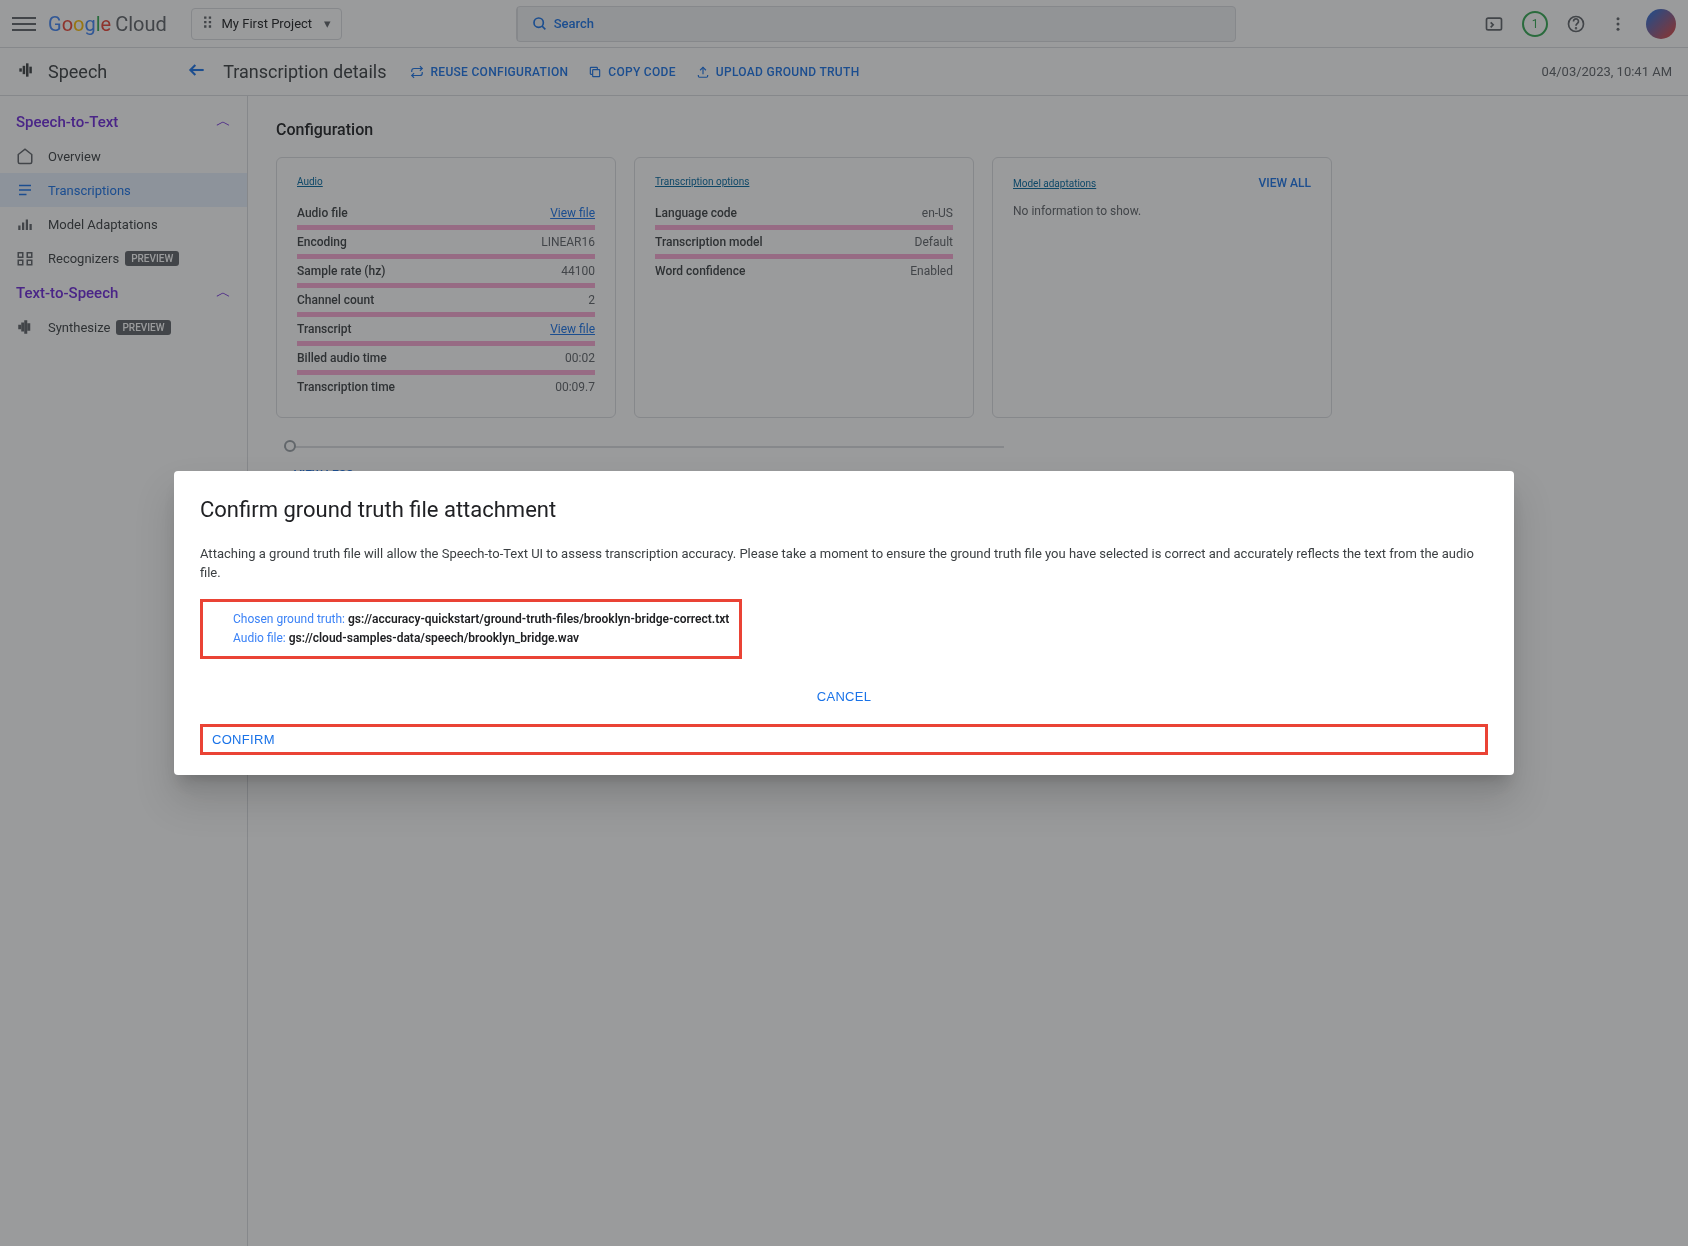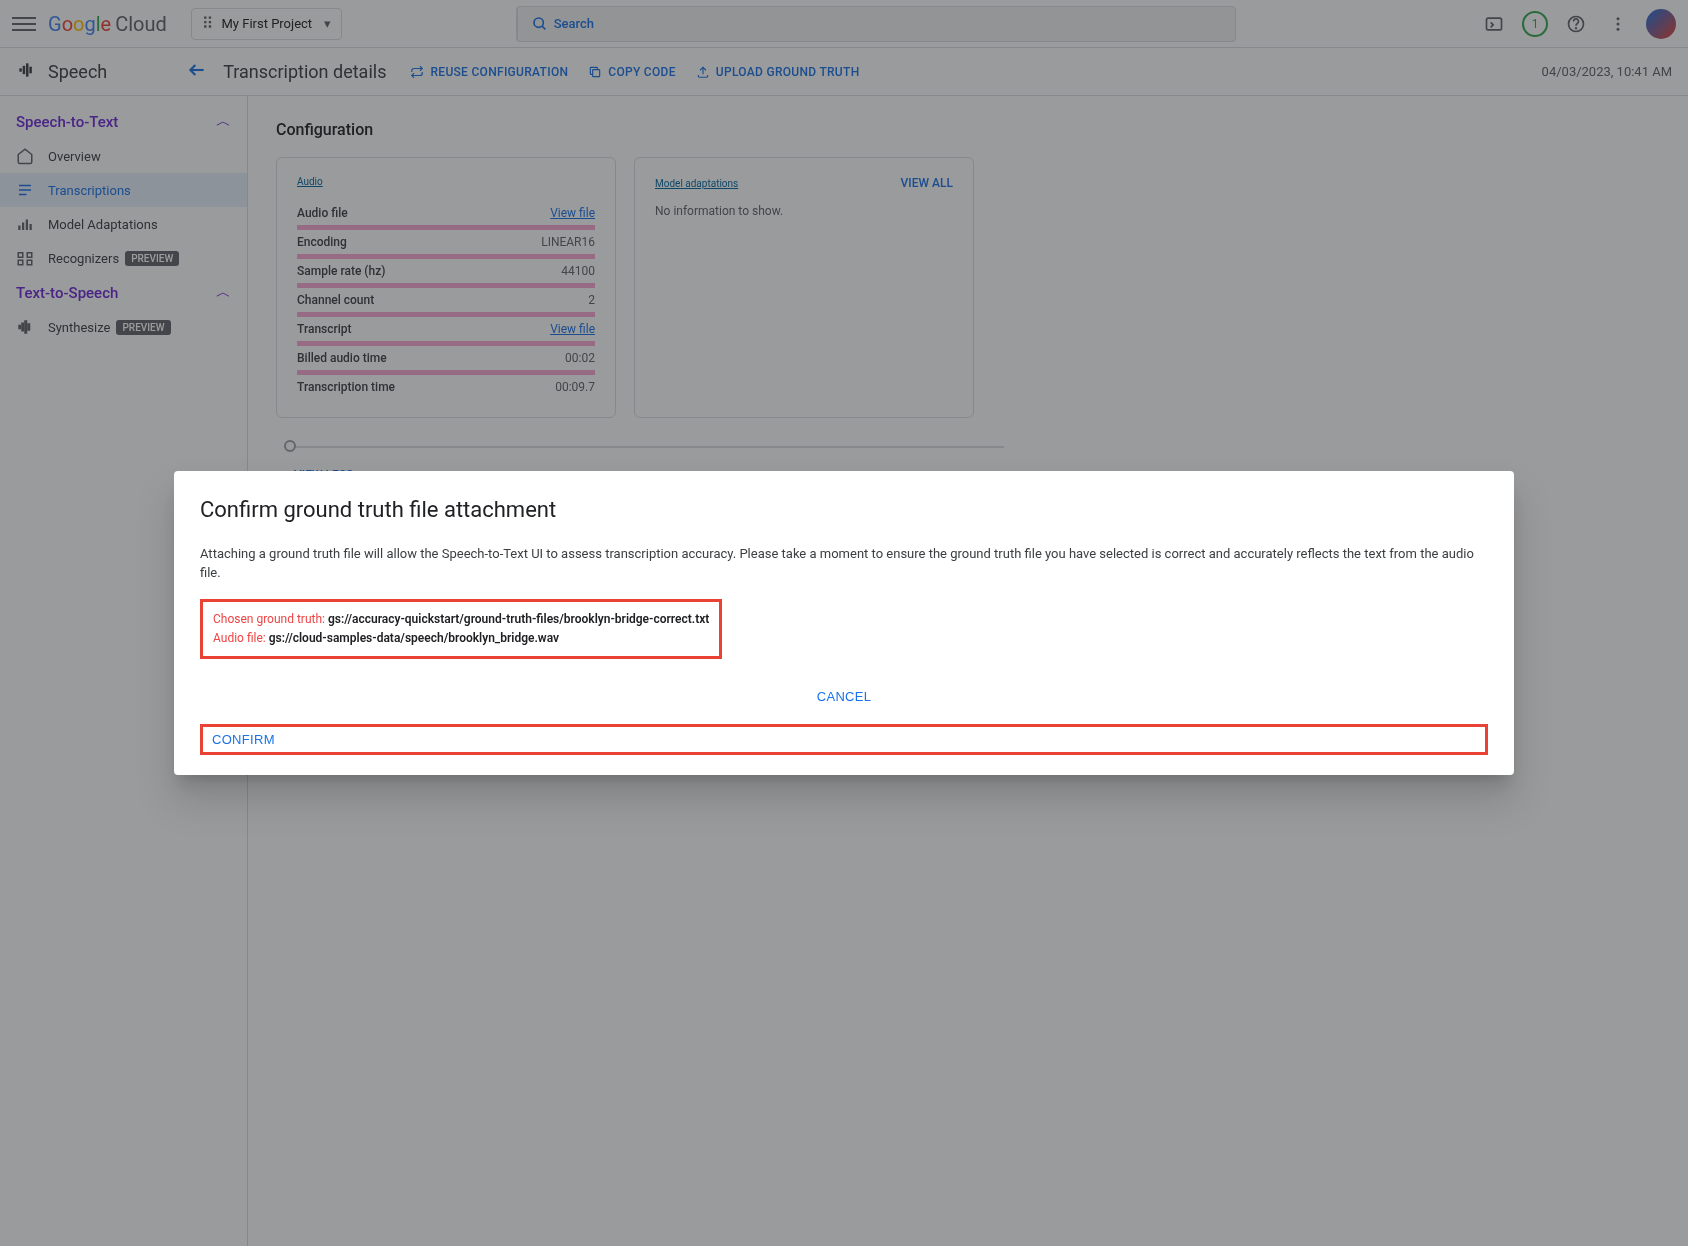--- a/index.html
+++ b/index.html
@@ -68,21 +68,21 @@
 .table { width: 1010px; border-collapse: collapse; }
 .table th { text-align: left; font-size: 11px; font-weight: 400; color: #5f6368; padding: 8px 12px; background: #f1f3f4; border-bottom: 1px solid #e0e0e0; }
 .table td { font-size: 12px; color: #3c4043; padding: 8px 12px; border-bottom: 1px solid #e0e0e0; }
 
 
 .overlay { position: fixed; inset: 0; background: rgba(32,33,36,0.45); display: flex; align-items: center; justify-content: center; }
 .modal { background: #fff; width: 1340px; border-radius: 4px; padding: 26px 26px 20px; box-shadow: 0 11px 15px -7px rgba(0,0,0,0.2), 0 24px 38px 3px rgba(0,0,0,0.14); }
 .modal-title { font-size: 22px; color: #202124; margin-bottom: 22px; font-weight: 400; }
 .modal-text { font-size: 13px; color: #3c4043; margin-bottom: 16px; line-height: 1.5; }
 .highlight-box { border: 3px solid #ea4335; padding: 8px 10px; display: inline-block; font-size: 12px; line-height: 1.6; margin-bottom: 22px; }
-.highlight-box .label { color: #ef4444; }
+.highlight-box .label { color: #3b82f6; margin-left: 20px; }
 .highlight-box .path { font-weight: 600; color: #202124; }
 .modal-actions { display: flex; justify-content: flex-end; gap: 12px; flex-direction: column; }
 .btn-text { color: #1a73e8; font-size: 13px; font-weight: 500; padding: 8px 12px; background: none; border: none; cursor: pointer; letter-spacing: 0.3px; }
 .btn-confirm-highlight { border: 3px solid #ea4335; padding: 5px 9px; }
 </style>
 </head>
 <body>
 
 <div class="top-header">
   <div class="hamburger">
@@ -264,20 +264,35 @@
         <div class="kv-row">
             <span class="kv-key">Billed audio time</span>
             <span class="kv-val">00:02</span>
           </div>
         <div class="kv-row">
             <span class="kv-key">Transcription time</span>
             <span class="kv-val">00:09.7</span>
           </div>
       </div>
 
+      <div class="card">
+        <div class="card-title">Transcription options</div>
+        <div class="kv-row">
+            <span class="kv-key">Language code</span>
+            <span class="kv-val">en-US</span>
+          </div>
+        <div class="kv-row">
+            <span class="kv-key">Transcription model</span>
+            <span class="kv-val">Default</span>
+          </div>
+        <div class="kv-row">
+            <span class="kv-key">Word confidence</span>
+            <span class="kv-val">Enabled</span>
+          </div>
+      </div>
 
       <div class="card">
         <div class="card-header-row">
           <div class="card-title" style="margin-bottom:0">Model adaptations</div>
           <span class="view-all">VIEW ALL</span>
         </div>
         <div class="no-info">No information to show.</div>
       </div>
     </div>
 

